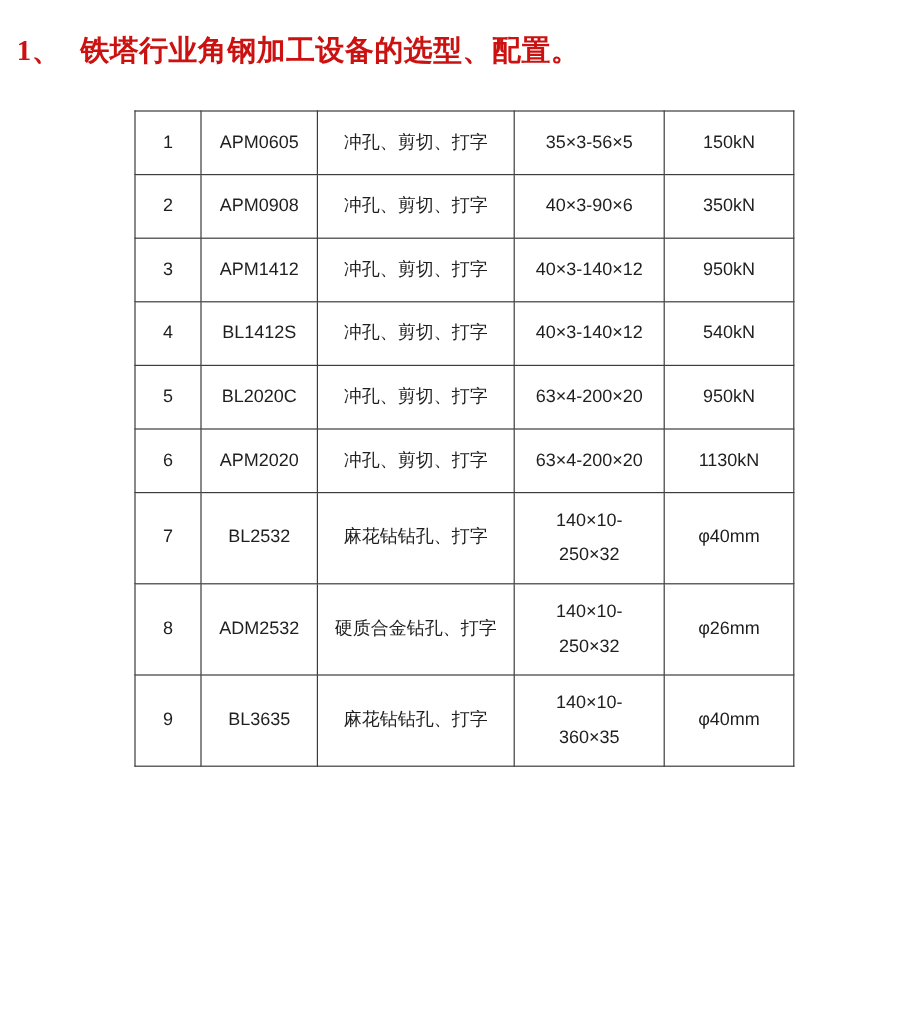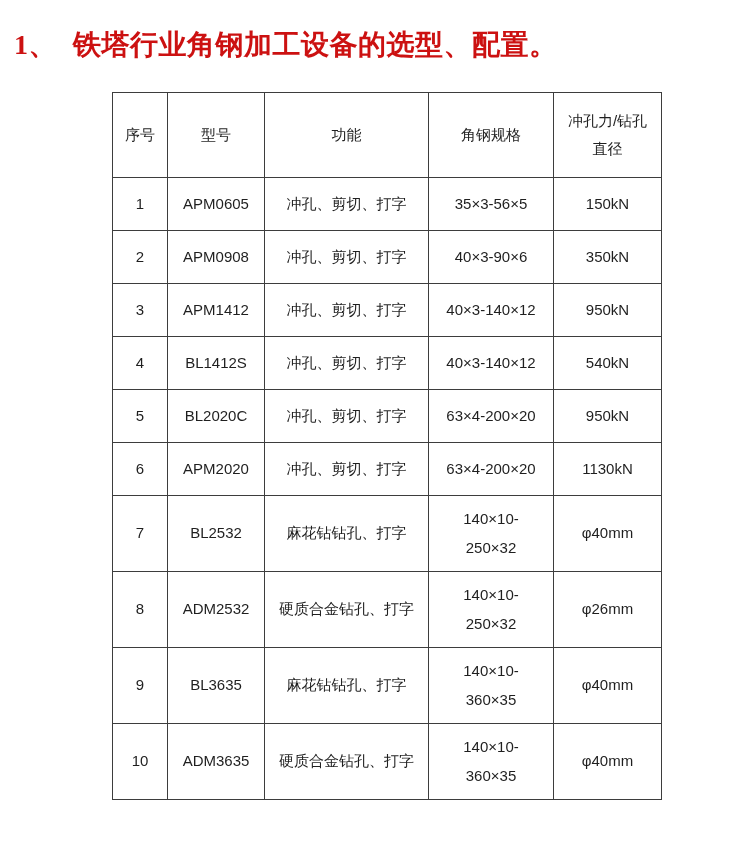--- a/index.html
+++ b/index.html
@@ -12,21 +12,21 @@
   html, body {
     width: 750px; height: 842px;
     background: var(--page-bg);
     font-family: "Liberation Sans", "DejaVu Sans", sans-serif;
     position: relative;
     overflow: hidden;
   }
   .doc-title {
     position: absolute;
     left: 14px; top: 26px;
-    font-size: 28px;
+    font-size: 24px;
     font-weight: bold;
     color: var(--title-color);
     letter-spacing: 0.5px;
     white-space: nowrap;
     text-align: right;
   }
   .doc-title .title-num {
     font-family: "Liberation Serif", "DejaVu Serif", serif;
     margin-right: 16px;
   }
@@ -66,28 +66,20 @@
 <div class="table-wrap">
   <table class="spec-table">
     <colgroup>
       <col style="width:55px">
         <col style="width:97px">
         <col style="width:164px">
         <col style="width:125px">
         <col style="width:108px">
     </colgroup>
     <tbody>
-        <tr class="hdr-row">
-      <th>序号</th>
-      <th>型号</th>
-      <th>功能</th>
-      <th>角钢规格</th>
-      <th>冲孔力/钻孔
-直径</th>
-    </tr>
     <tr class="row-short">
       <td>1</td>
       <td>APM0605</td>
       <td>冲孔、剪切、打字</td>
       <td>35×3-56×5</td>
       <td>150kN</td>
     </tr>
     <tr class="row-short">
       <td>2</td>
       <td>APM0908</td>
@@ -140,23 +132,15 @@
       <td>φ26mm</td>
     </tr>
     <tr class="row-tall">
       <td>9</td>
       <td>BL3635</td>
       <td>麻花钻钻孔、打字</td>
       <td>140×10-
 360×35</td>
       <td>φ40mm</td>
     </tr>
-    <tr class="row-tall">
-      <td>10</td>
-      <td>ADM3635</td>
-      <td>硬质合金钻孔、打字</td>
-      <td>140×10-
-360×35</td>
-      <td>φ40mm</td>
-    </tr>
   </tbody>
     </table>
 </div>
 
 </body></html>

